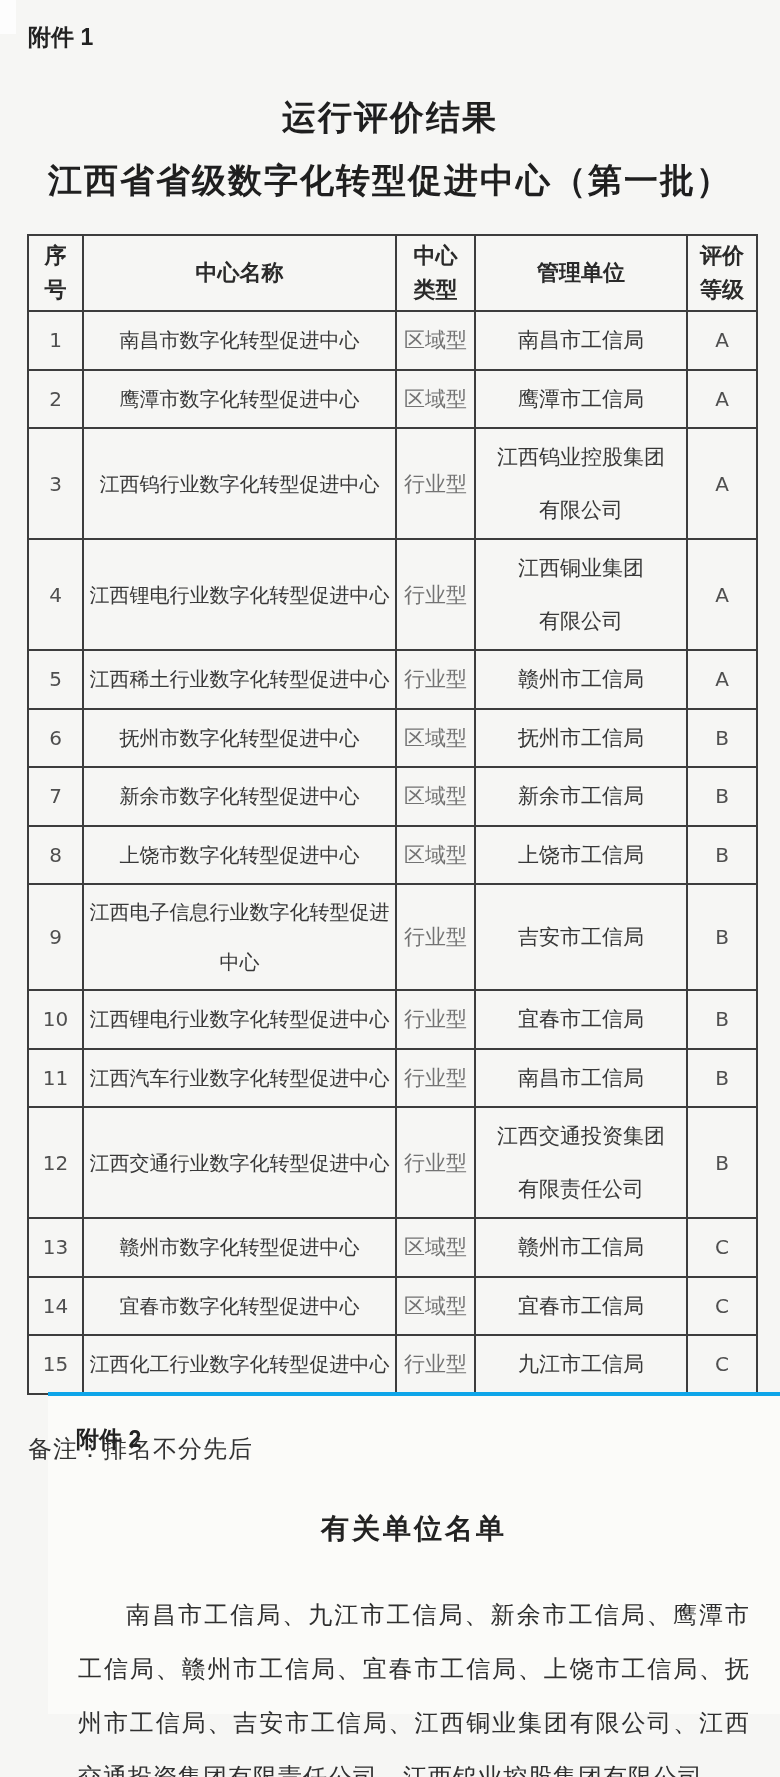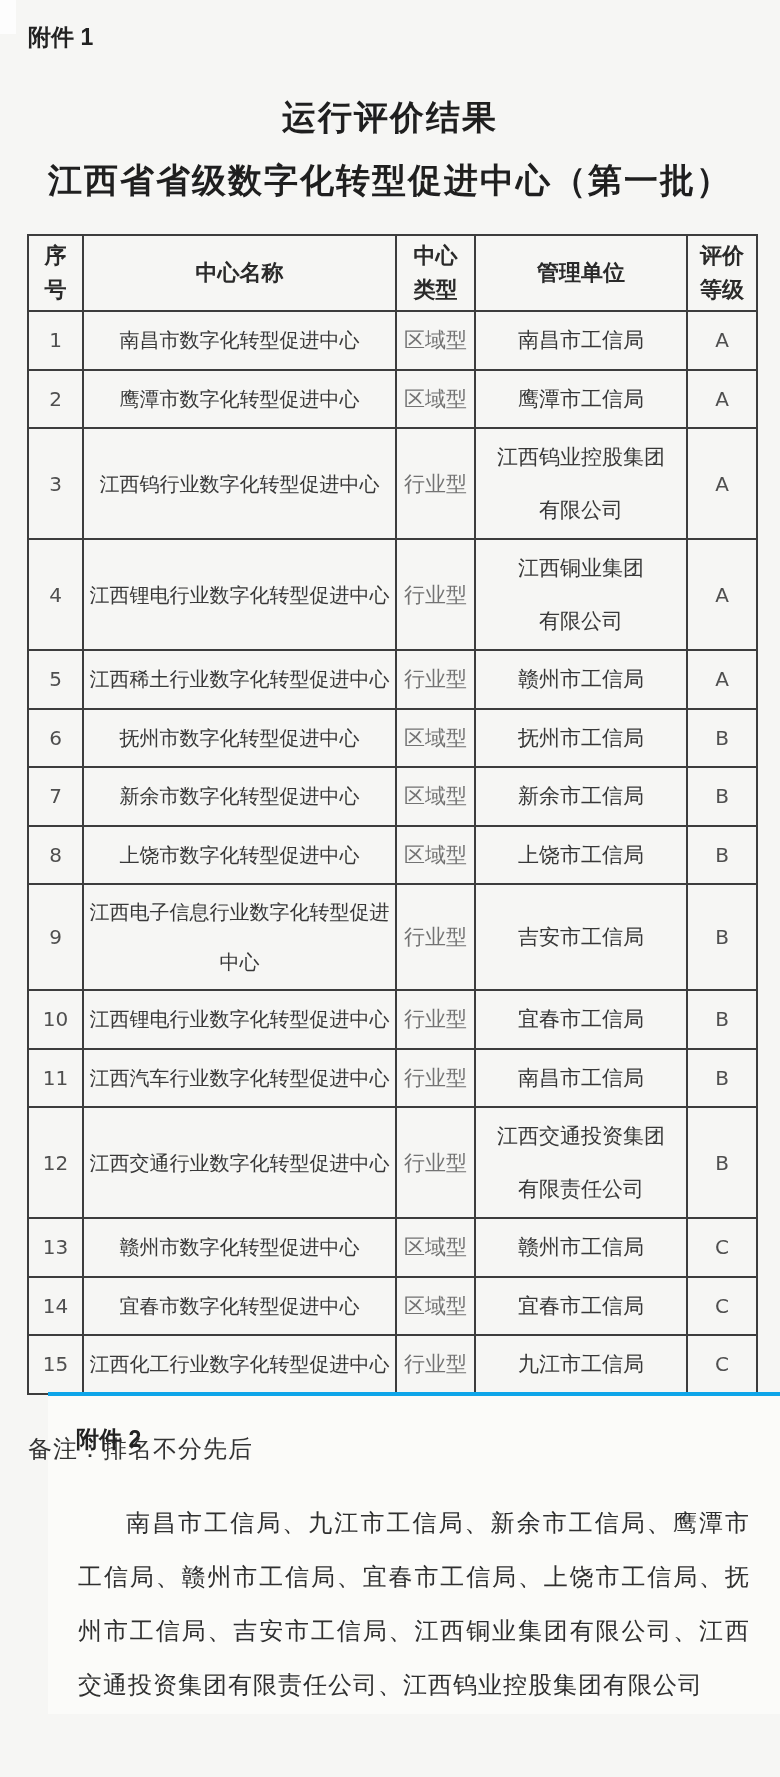--- a/index.html
+++ b/index.html
@@ -195,15 +195,16 @@
         <td class="c-grade">C</td>
       </tr>
     </tbody>
       </table>
 
     <div class="note">备注：排名不分先后</div>
   </div>
 
   <div class="sec2">
     <div class="attach-label">附件 2</div>
+    <div class="list-title">有关单位名单</div>
     <div class="units-para">南昌市工信局、九江市工信局、新余市工信局、鹰潭市工信局、赣州市工信局、宜春市工信局、上饶市工信局、抚州市工信局、吉安市工信局、江西铜业集团有限公司、江西交通投资集团有限责任公司、江西钨业控股集团有限公司</div>
   </div>
 </div>
 
 </body></html>

